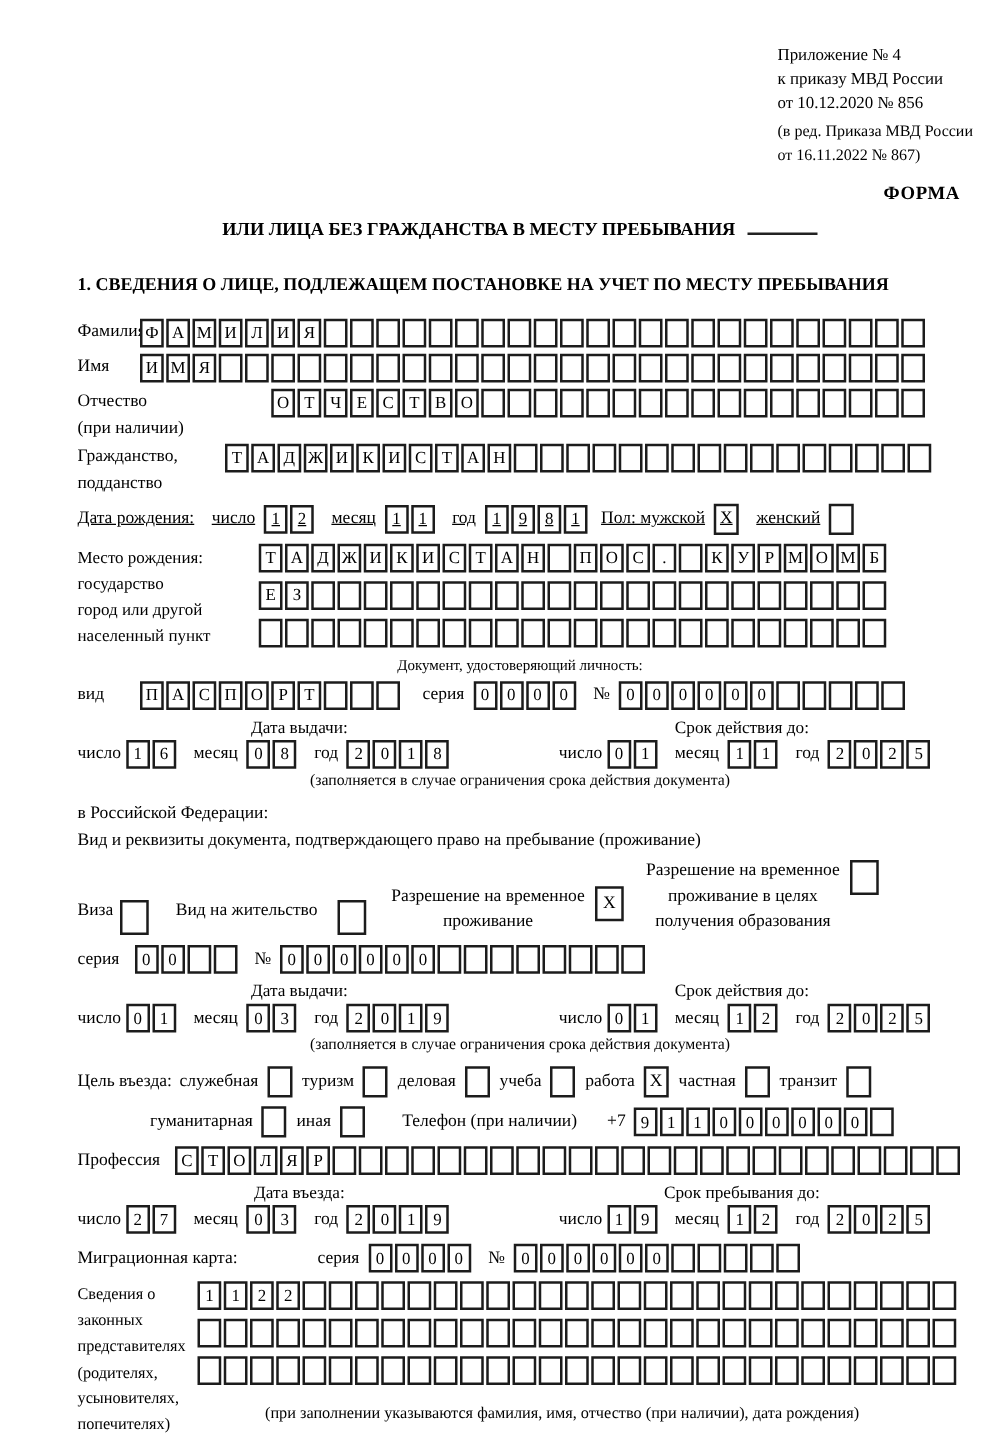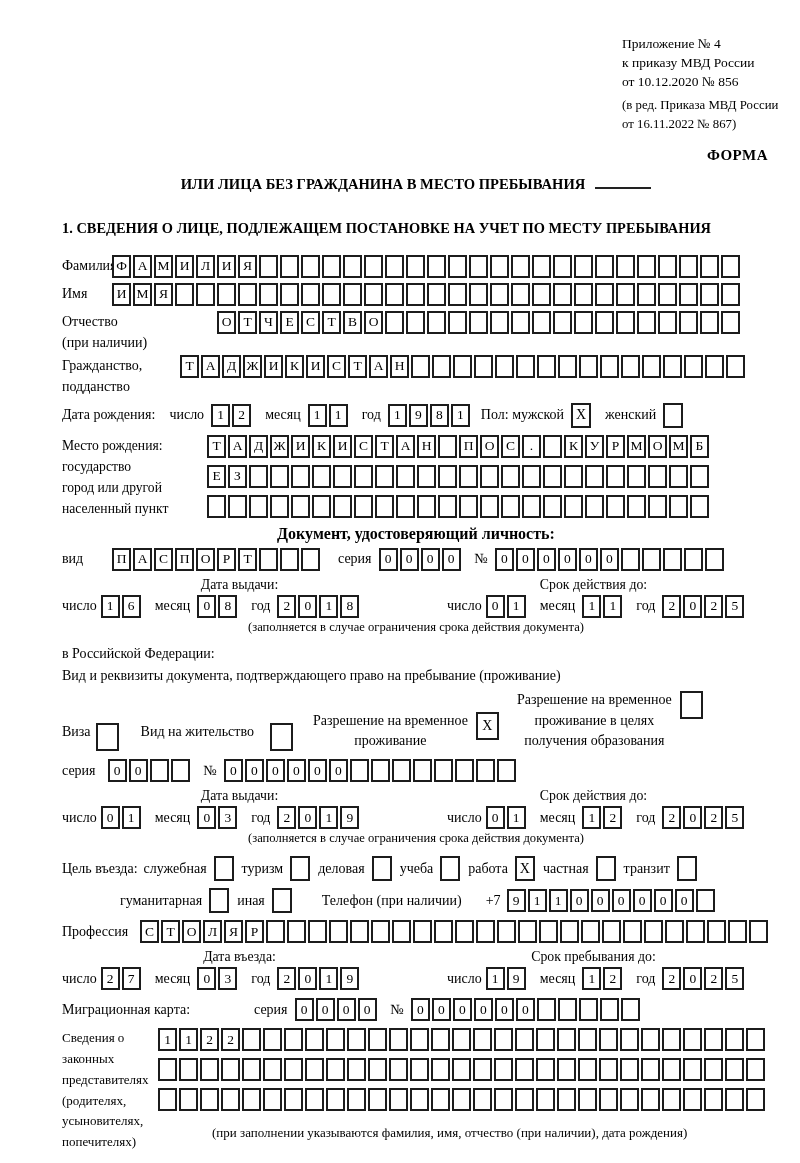--- a/index.html
+++ b/index.html
@@ -38,21 +38,21 @@
   .lw50  { width:50px; }
   .lw118 { width:118px; line-height:1.5; }
   .lw155 { width:155px; line-height:1.5; }
   .lw145 { width:145px; line-height:1.55; font-size:13.6px; }
   .lw150 { width:150px; }
   .lw92  { width:92px;  line-height:1.6; font-size:13px; }
   .stack3 { display:flex; flex-direction:column; }
   .stack3 .cells { margin-bottom:7px; }
   .stack3 .cells:last-child { margin-bottom:0; }
   
-  .doc-heading { text-align:center; font-weight:bold; margin-top:6px; font-size:16px; }
+  .doc-heading { text-align:center; font-weight:normal; margin-top:6px; font-size:12px; }
   
   .dates { display:flex; margin-top:6px; }
   .dates .col-l { width:355px; }
   .dates .col-r { width:353px; }
   .dates .dtitle { text-align:center; font-size:13.8px; }
   .dateline { display:flex; align-items:center; margin-top:2px; }
   .note { text-align:center; font-size:12.6px; margin-top:2px; }
   .intro { margin-top:8px; line-height:1.55; }
   
   .opts { display:flex; align-items:flex-end; margin-top:4px; }
@@ -75,21 +75,21 @@
     <div>к приказу МВД России</div>
     <div>от 10.12.2020 № 856</div>
     <div class="ed">
       <div>(в ред. Приказа МВД России</div>
       <div>от 16.11.2022 № 867)</div>
     </div>
   </div>
   <div class="forma">ФОРМА</div>
 
   <div class="title">
-    <div><span>ИЛИ ЛИЦА БЕЗ ГРАЖДАНИНА В МЕСТО ПРЕБЫВАНИЯ</span><span class="blank-line"></span></div>
+    <div><span>ИЛИ ЛИЦА БЕЗ ГРАЖДАНСТВА В МЕСТУ ПРЕБЫВАНИЯ</span><span class="blank-line"></span></div>
   </div>
 
   <div class="sec-heading">1. СВЕДЕНИЯ О ЛИЦЕ, ПОДЛЕЖАЩЕМ ПОСТАНОВКЕ НА УЧЕТ ПО МЕСТУ ПРЕБЫВАНИЯ</div>
 
   <div class="row" style="margin-top:18px;">
     <span class="lab lw50">Фамилия</span>
     <span class="cells">
         <span class="cell">Ф</span>
         <span class="cell">А</span>
         <span class="cell">М</span>
@@ -222,21 +222,21 @@
         <span class="cell"></span>
         <span class="cell"></span>
         <span class="cell"></span>
         <span class="cell"></span>
         <span class="cell"></span>
         <span class="cell"></span>
         <span class="cell"></span>
       </span>
   </div>
 
-  <div class="row" style="margin-top:6px;">
+  <div class="row" style="margin-top:6px;text-decoration:underline;">
     <span class="lab">Дата рождения:</span>
     <span class="w" style="margin-left:14px;">число</span>
     <span class="cells">
         <span class="cell">1</span>
         <span class="cell">2</span>
       </span>
     <span class="w">месяц</span>
     <span class="cells">
         <span class="cell">1</span>
         <span class="cell">1</span>

